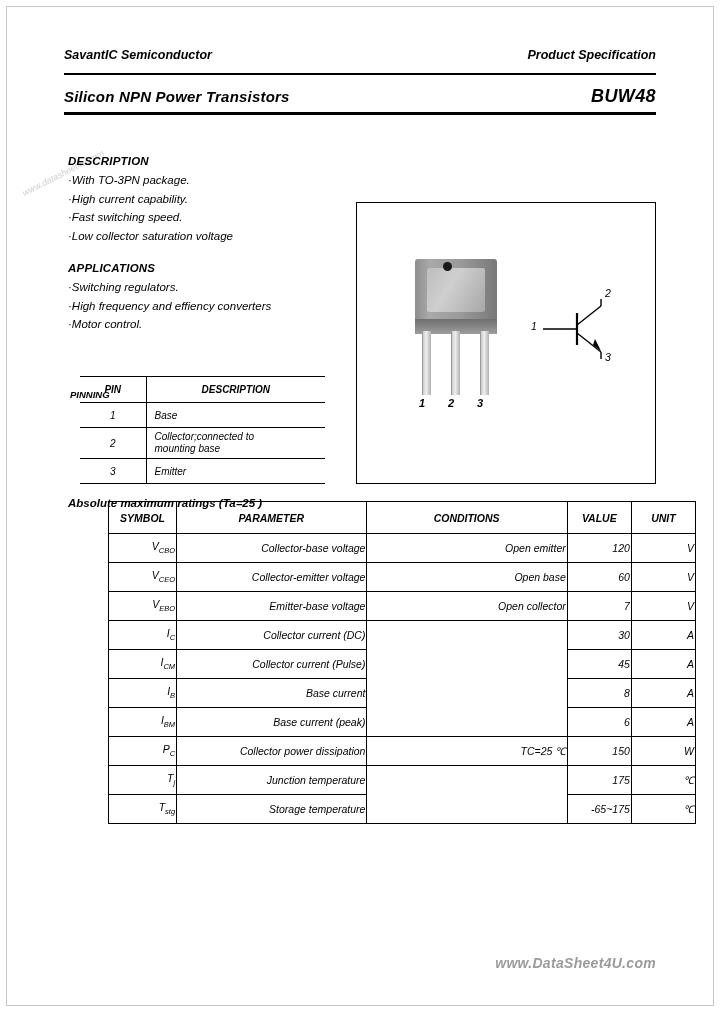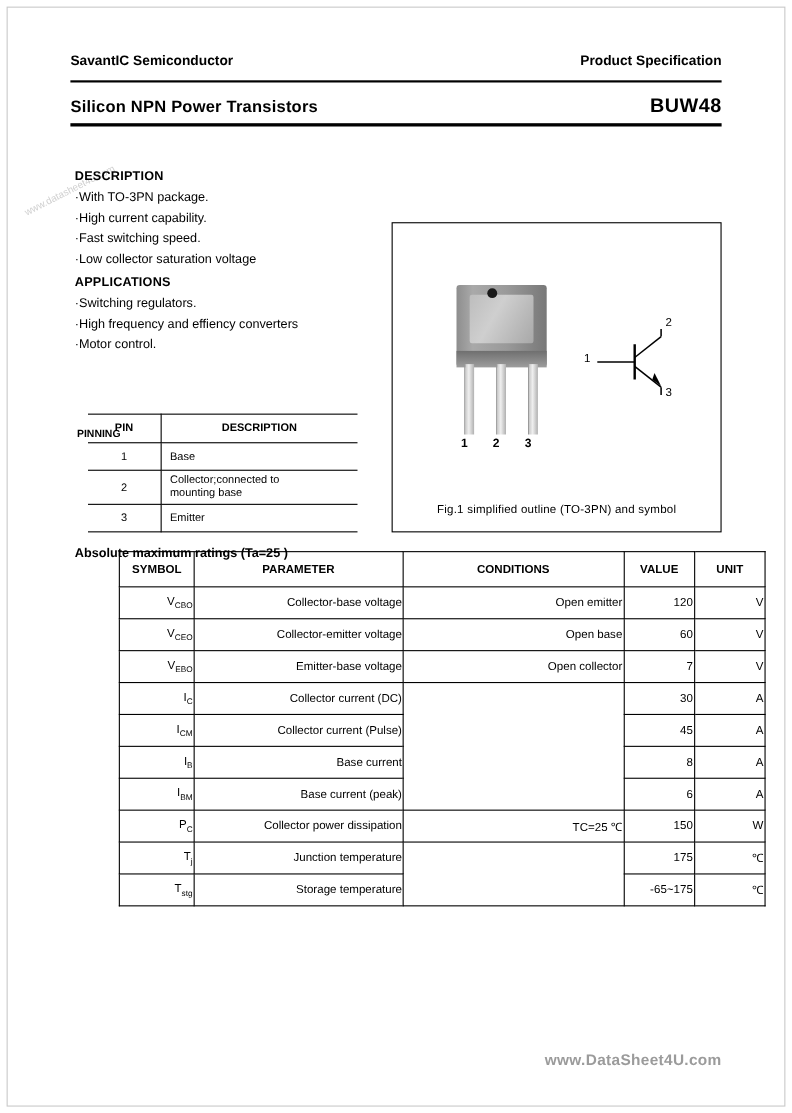--- a/index.html
+++ b/index.html
@@ -11,20 +11,21 @@
     font-family: "Liberation Sans", sans-serif;
     color: #000000;
     position: relative;
     overflow: hidden;
   }
   .page {
     position: absolute;
     left: 0; top: 0;
     width: 699px; height: 1012px;
     padding: 18px;
+    font-style: italic;
   }
   
   .hdr-row {
     position: absolute;
     left: 64px; top: 48px; width: 592px;
     display: flex; justify-content: space-between; align-items: baseline;
     font-weight: bold; font-size: 12.5px;
   }
   .hdr-rule {
     position: absolute;
@@ -46,21 +47,21 @@
 
   
   .sec-head {
     font-weight: bold; font-size: 11.5px; letter-spacing: 0.2px;
   }
   #desc-block { position: absolute; left: 68px; top: 155px; width: 280px; }
   #desc-block ul, #app-block ul { list-style: none; margin: 4px 0 0 0; padding: 0; }
   #desc-block li, #app-block li {
     font-size: 11.5px; line-height: 18.5px; white-space: nowrap;
   }
-  #app-block { position: absolute; left: 68px; top: 251px; width: 280px; }
+  #app-block { position: absolute; left: 68px; top: 262px; width: 280px; }
 
   
   #pinning-label { position: absolute; left: 70px; top: 361px; font-weight: bold; font-size: 9.5px; margin-top: 28px; }
   #pinning-table {
     position: absolute; left: 80px; top: 376px; width: 245px;
     border-collapse: collapse;
     font-size: 10px;
   }
   #pinning-table th, #pinning-table td {
     border-left: none; border-right: none;
@@ -262,21 +263,20 @@
         <line x1="40" y1="44" x2="64" y2="63" stroke="#000" stroke-width="1.4"></line>
         <line x1="64" y1="17" x2="64" y2="10" stroke="#000" stroke-width="1.4"></line>
         <line x1="64" y1="63" x2="64" y2="70" stroke="#000" stroke-width="1.4"></line>
         <polygon points="56,56 64,62 58,50" fill="#000"></polygon>
       </svg>
       <span class="sym-lbl" style="left:-6px; top:31px;">1</span>
       <span class="sym-lbl" style="left:68px; top:-2px;">2</span>
       <span class="sym-lbl" style="left:68px; top:62px;">3</span>
     </div>
 
-    <div id="figure-caption">Fig.1 simplified outline (TO-3PN) and symbol</div>
   </div>
 
   <div id="ratings-title">Absolute maximum ratings (Ta=25   )</div>
   <table id="ratings-table">
     <thead>
       <tr>
         <th class="col-sym">SYMBOL</th>
         <th class="col-par" style="padding-left:0">PARAMETER</th>
         <th class="col-con" style="padding-left:0">CONDITIONS</th>
         <th class="col-val">VALUE</th>

